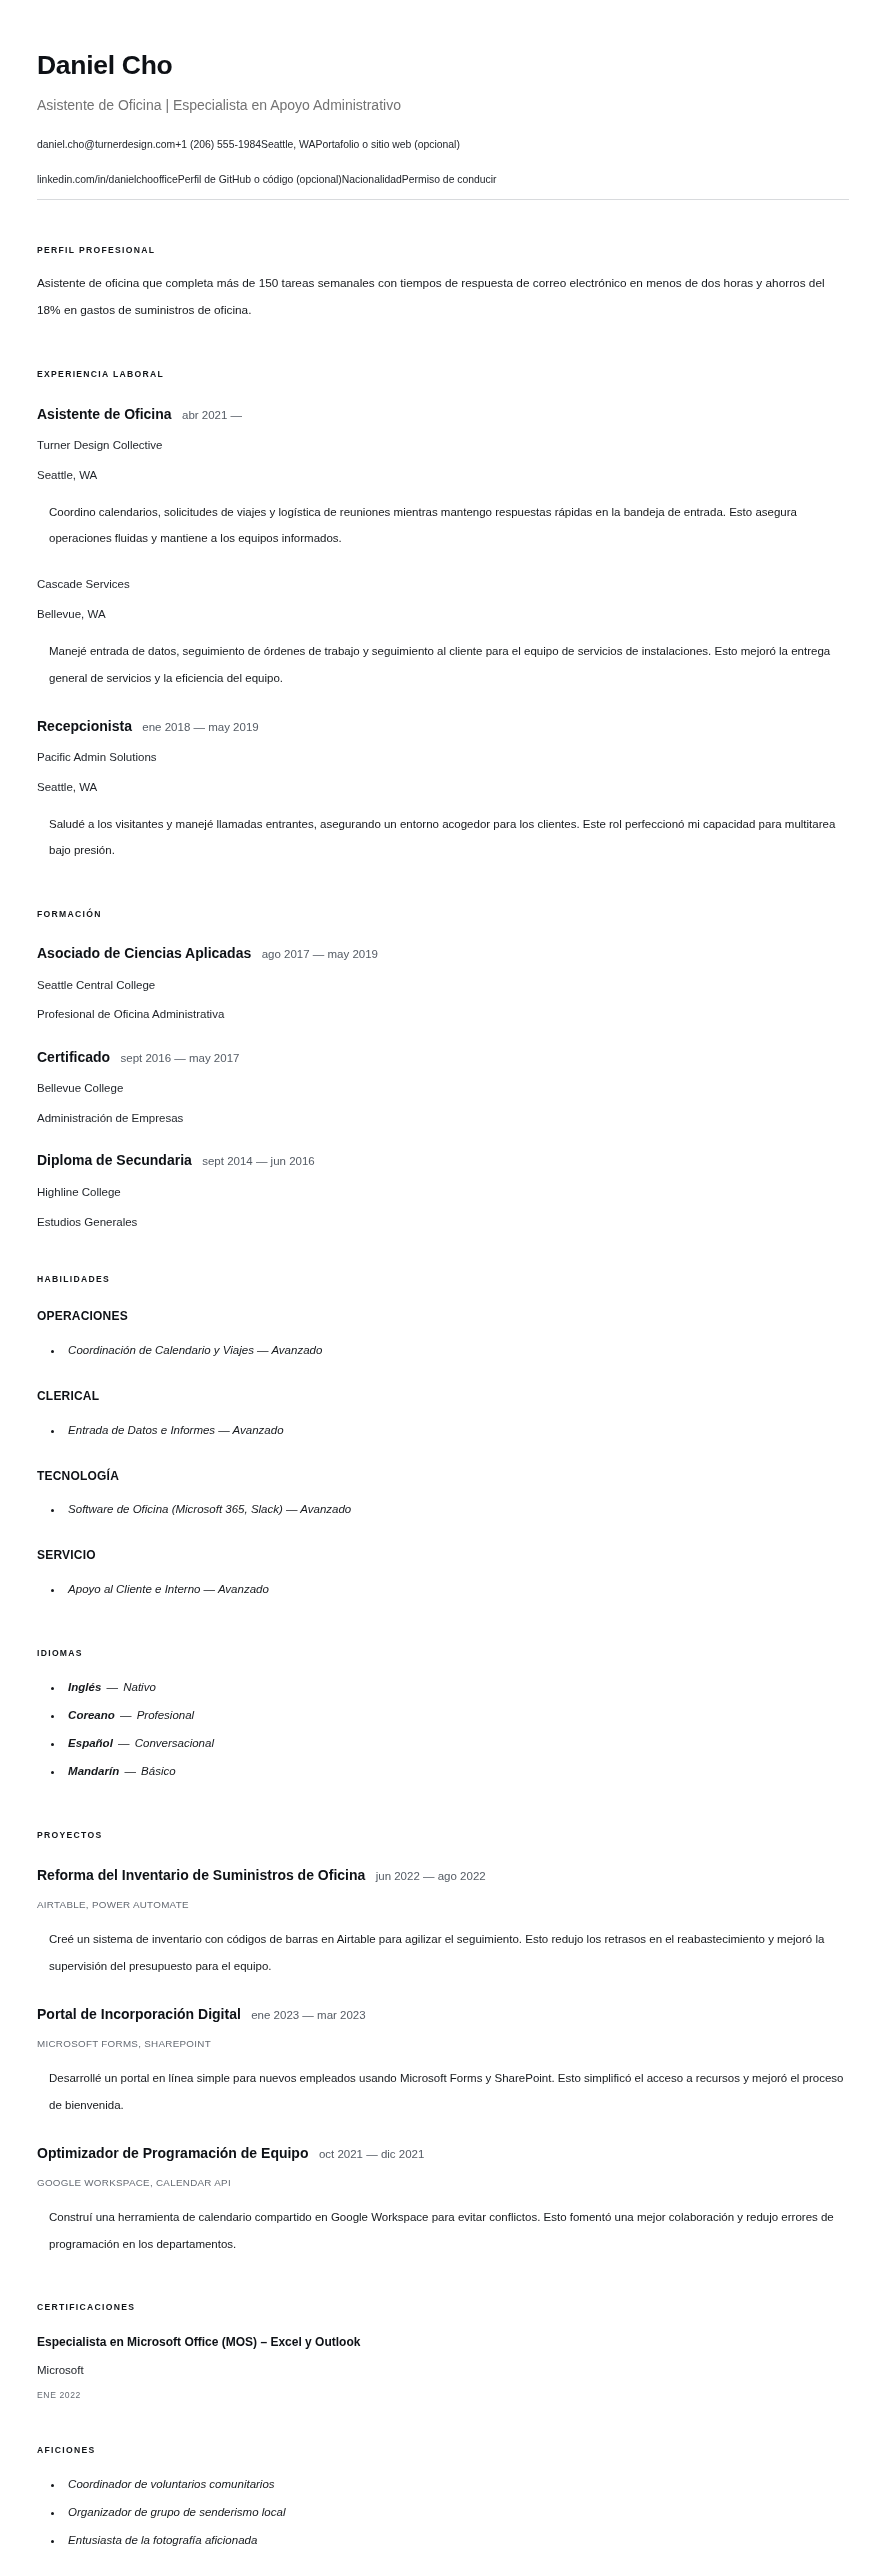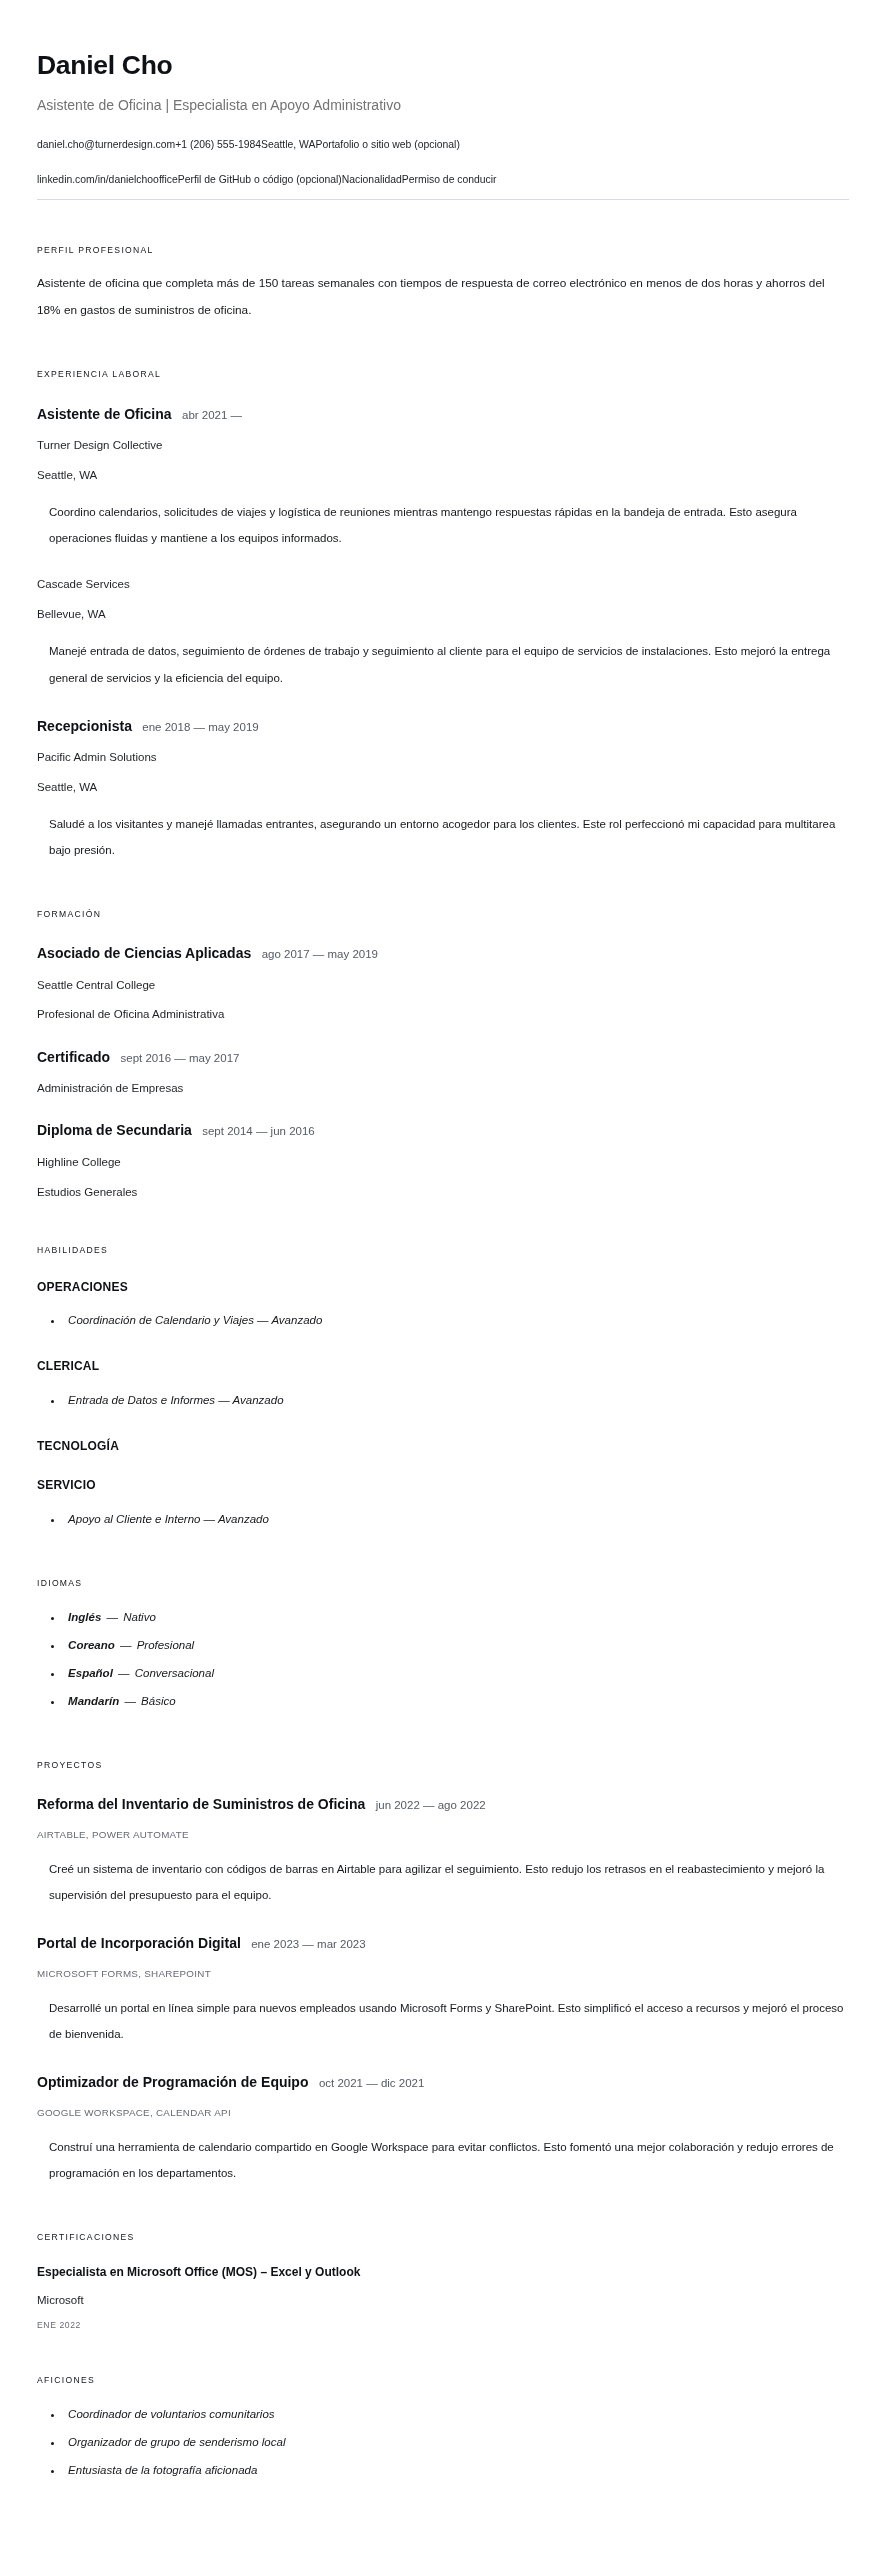--- a/index.html
+++ b/index.html
@@ -43,21 +43,21 @@
     border: 0;
     border-top: 1.2px solid #d8dadd;
     height: 0;
   }
 
   
   .section { margin-top: 45px; }
   .section-heading {
     margin: 0;
     font-size: 8.6px;
-    font-weight: 400;
+    font-weight: 700;
     letter-spacing: 1.3px;
     color: #111418;
   }
 
   .profile-text {
     margin: 15px 0 0 0;
     font-size: 11.8px;
     line-height: 27px;
     color: #15181c;
     max-width: 827px;
@@ -212,20 +212,21 @@
       </div>
       <div class="entry-sub">Seattle Central College</div>
       <div class="entry-sub">Profesional de Oficina Administrativa</div>
     </article>
 
     <article class="entry">
       <div class="entry-title-row">
         <h3 class="entry-title">Certificado</h3>
         <span class="entry-date">sept 2016 — may 2017</span>
       </div>
+      <div class="entry-sub">Bellevue College</div>
       <div class="entry-sub">Administración de Empresas</div>
     </article>
 
     <article class="entry">
       <div class="entry-title-row">
         <h3 class="entry-title">Diploma de Secundaria</h3>
         <span class="entry-date">sept 2014 — jun 2016</span>
       </div>
       <div class="entry-sub">Highline College</div>
       <div class="entry-sub">Estudios Generales</div>
@@ -244,20 +245,23 @@
 
     <div class="skill-group">
       <h3 class="skill-category">CLERICAL</h3>
       <ul class="dot-list">
         <li>Entrada de Datos e Informes — Avanzado</li>
       </ul>
     </div>
 
     <div class="skill-group">
       <h3 class="skill-category">TECNOLOGÍA</h3>
+      <ul class="dot-list">
+        <li>Software de Oficina (Microsoft 365, Slack) — Avanzado</li>
+      </ul>
     </div>
 
     <div class="skill-group">
       <h3 class="skill-category">SERVICIO</h3>
       <ul class="dot-list">
         <li>Apoyo al Cliente e Interno — Avanzado</li>
       </ul>
     </div>
   </section>
 

